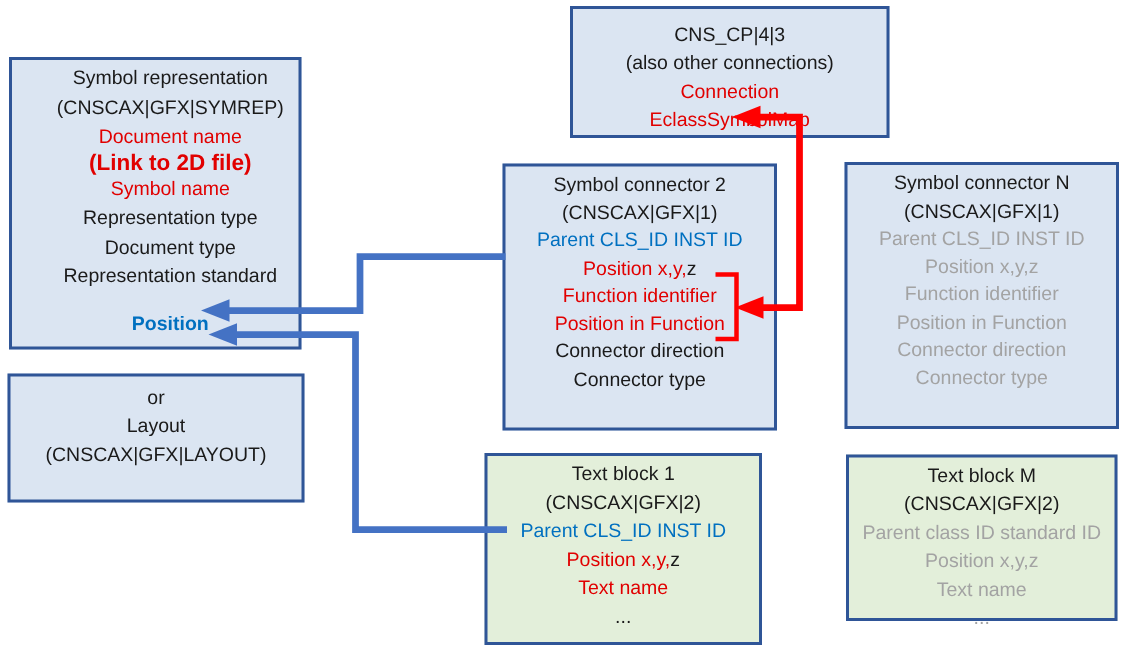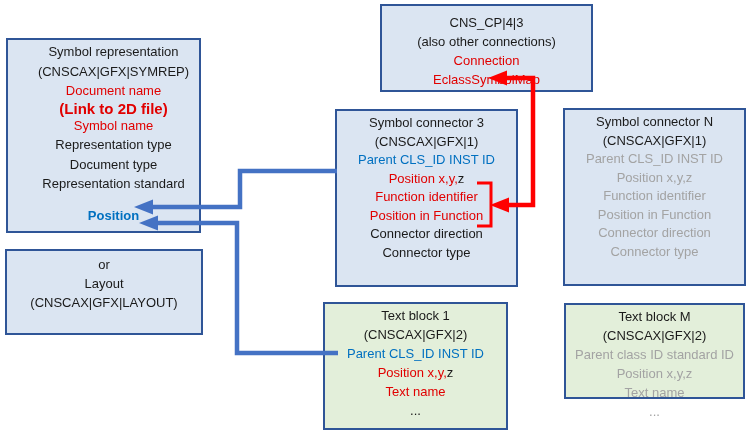--- a/index.html
+++ b/index.html
@@ -24,21 +24,21 @@
   #box-symrep .ln{line-height:19.5px;height:19.5px;padding-left:20px;}
   #box-symrep .ln.small{line-height:15px;height:15px;}
   #box-symrep .instance{margin-top:12px;}
   #box-layout{left:5px;top:249px;width:198px;height:86px;padding-top:4px;}
   #box-cnscp{left:332px;top:4px;width:213px;height:88px;padding-top:7px;margin-left:48px;}
   #box-conn1,#box-connN{width:183px;height:178px;padding-top:3px;}
   #box-conn1{left:335px;top:109px;}
   #box-connN{left:563px;top:108px;}
   #box-conn1 .ln,#box-connN .ln{line-height:18.5px;height:18.5px;}
   #box-text1{left:323px;top:302px;width:185px;height:128px;padding-top:2px;}
-  #box-textM{left:564px;top:303px;width:181px;height:96px;padding-top:2px;}
+  #box-textM{left:564px;top:303px;width:181px;height:111px;padding-top:2px;}
 
   svg.overlay{position:absolute;left:0;top:0;pointer-events:none;}
   .stroke-bluearrow{stroke:var(--arrow-blue);stroke-width:4.5;fill:none;}
   .fill-bluearrow{fill:var(--arrow-blue);stroke:none;}
   .stroke-redarrow{stroke:var(--arrow-red);stroke-width:4.5;fill:none;}
   .stroke-redbracket{stroke:var(--arrow-red);stroke-width:3;fill:none;}
   .fill-redarrow{fill:var(--arrow-red);stroke:none;}
 </style>
 </head>
 <body>
@@ -64,21 +64,21 @@
   </div>
 
   <div class="box bluefill" id="box-cnscp">
     <div class="ln black">CNS_CP|4|3</div>
     <div class="ln black">(also other connections)</div>
     <div class="ln red">Connection</div>
     <div class="ln red">EclassSymbolMap</div>
   </div>
 
   <div class="box bluefill" id="box-conn1">
-    <div class="ln black">Symbol connector 3</div>
+    <div class="ln black">Symbol connector 2</div>
     <div class="ln black">(CNSCAX|GFX|1)</div>
     <div class="ln blue">Parent CLS_ID INST ID</div>
     <div class="ln"><span class="red">Position x,y,</span><span class="black">z</span></div>
     <div class="ln red">Function identifier</div>
     <div class="ln red">Position in Function</div>
     <div class="ln black">Connector direction</div>
     <div class="ln black">Connector type</div>
   </div>
 
   <div class="box bluefill" id="box-connN">

